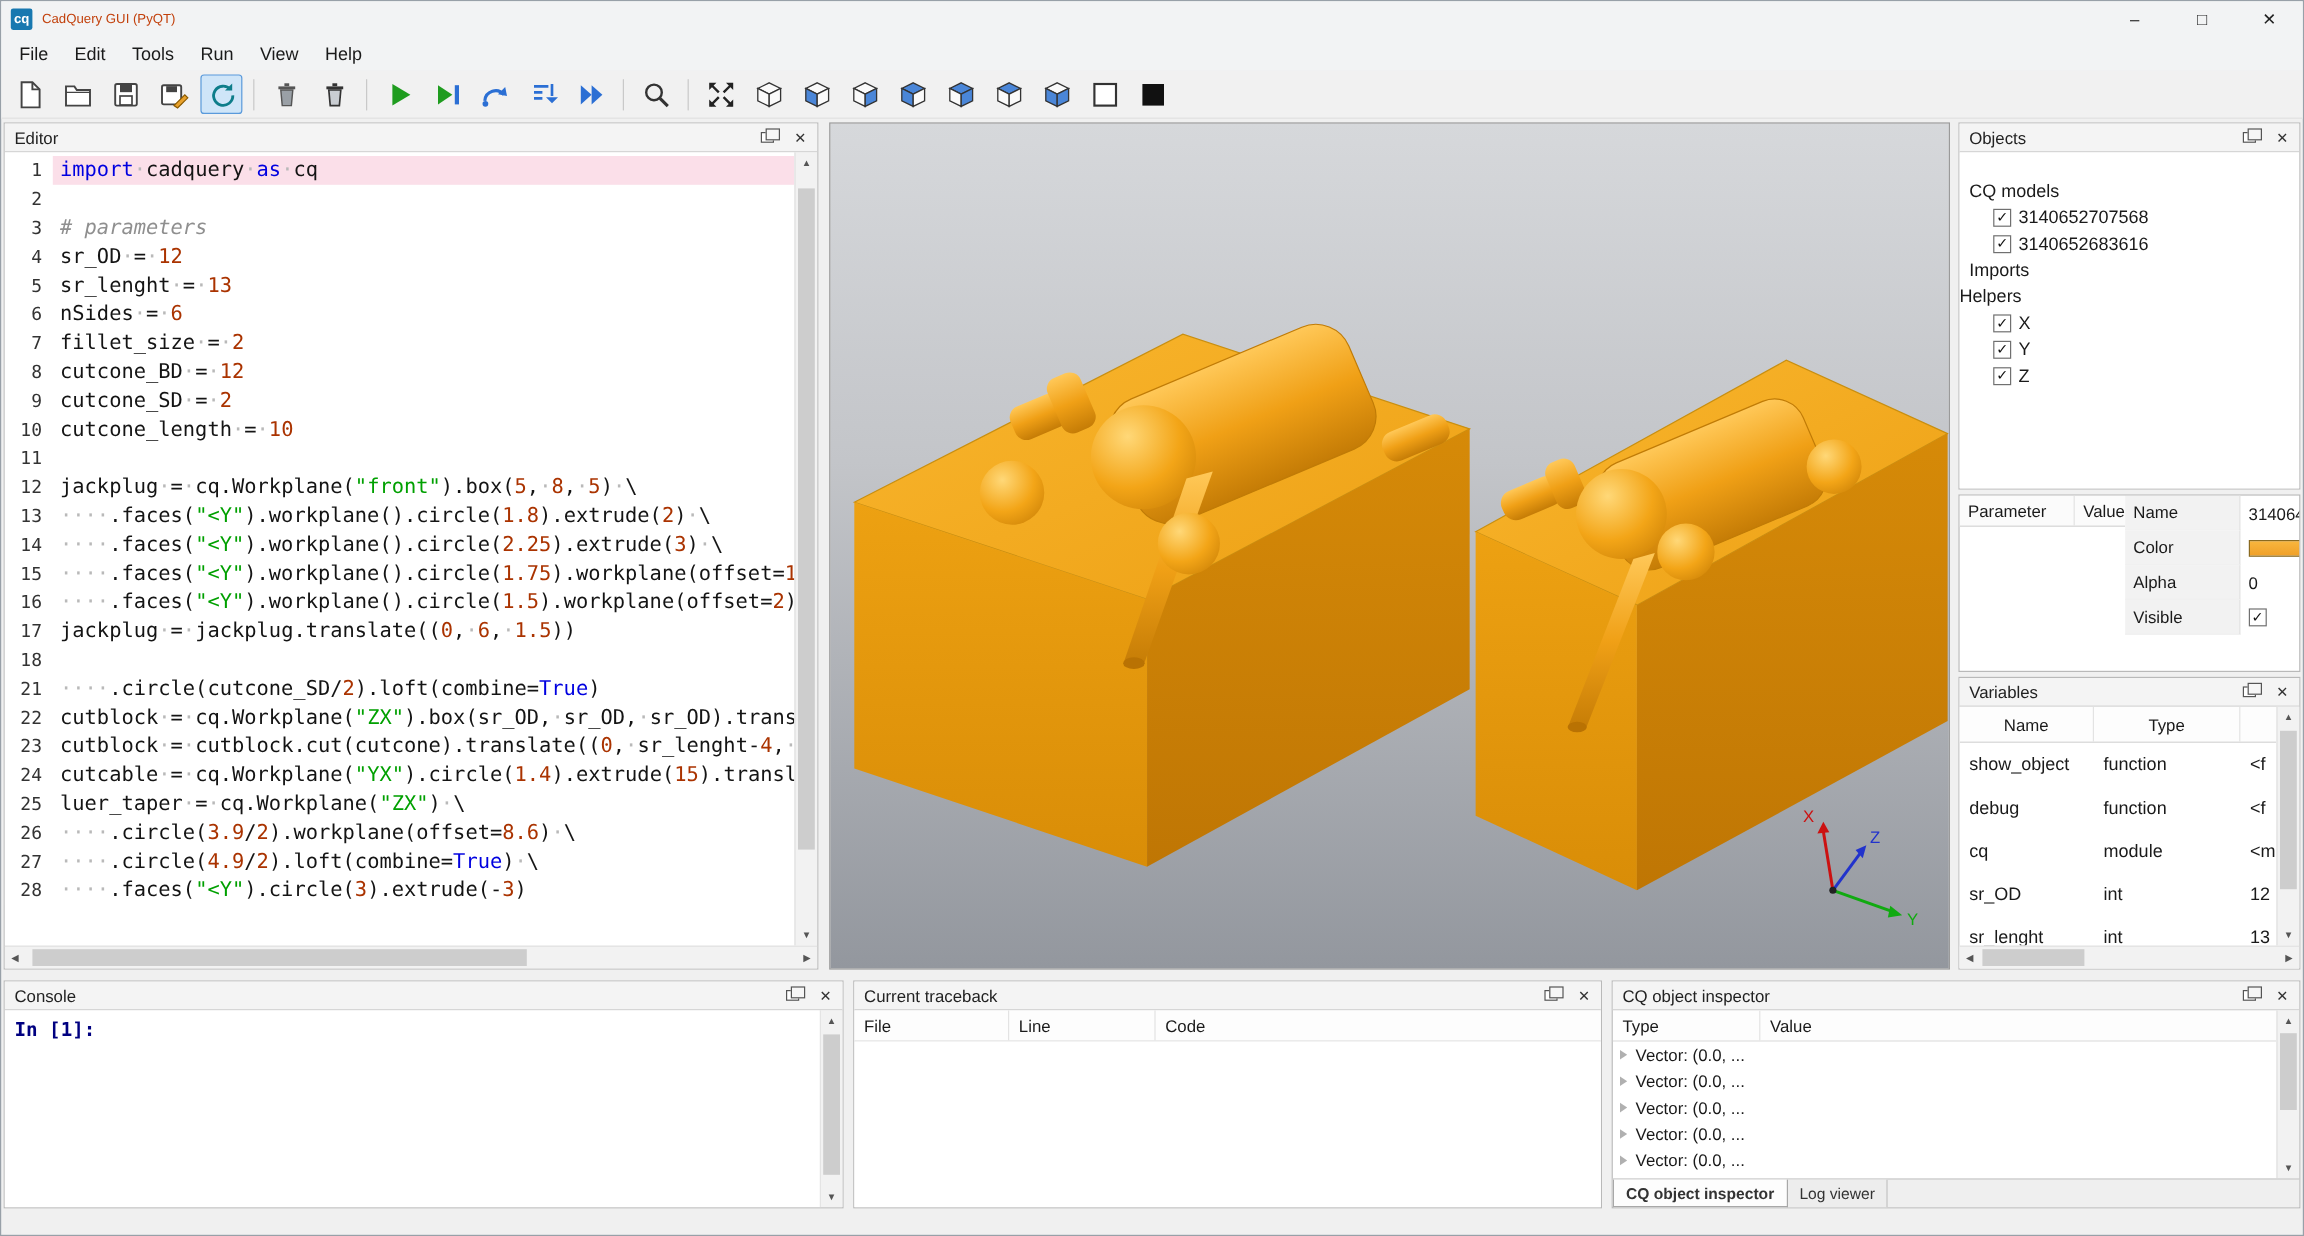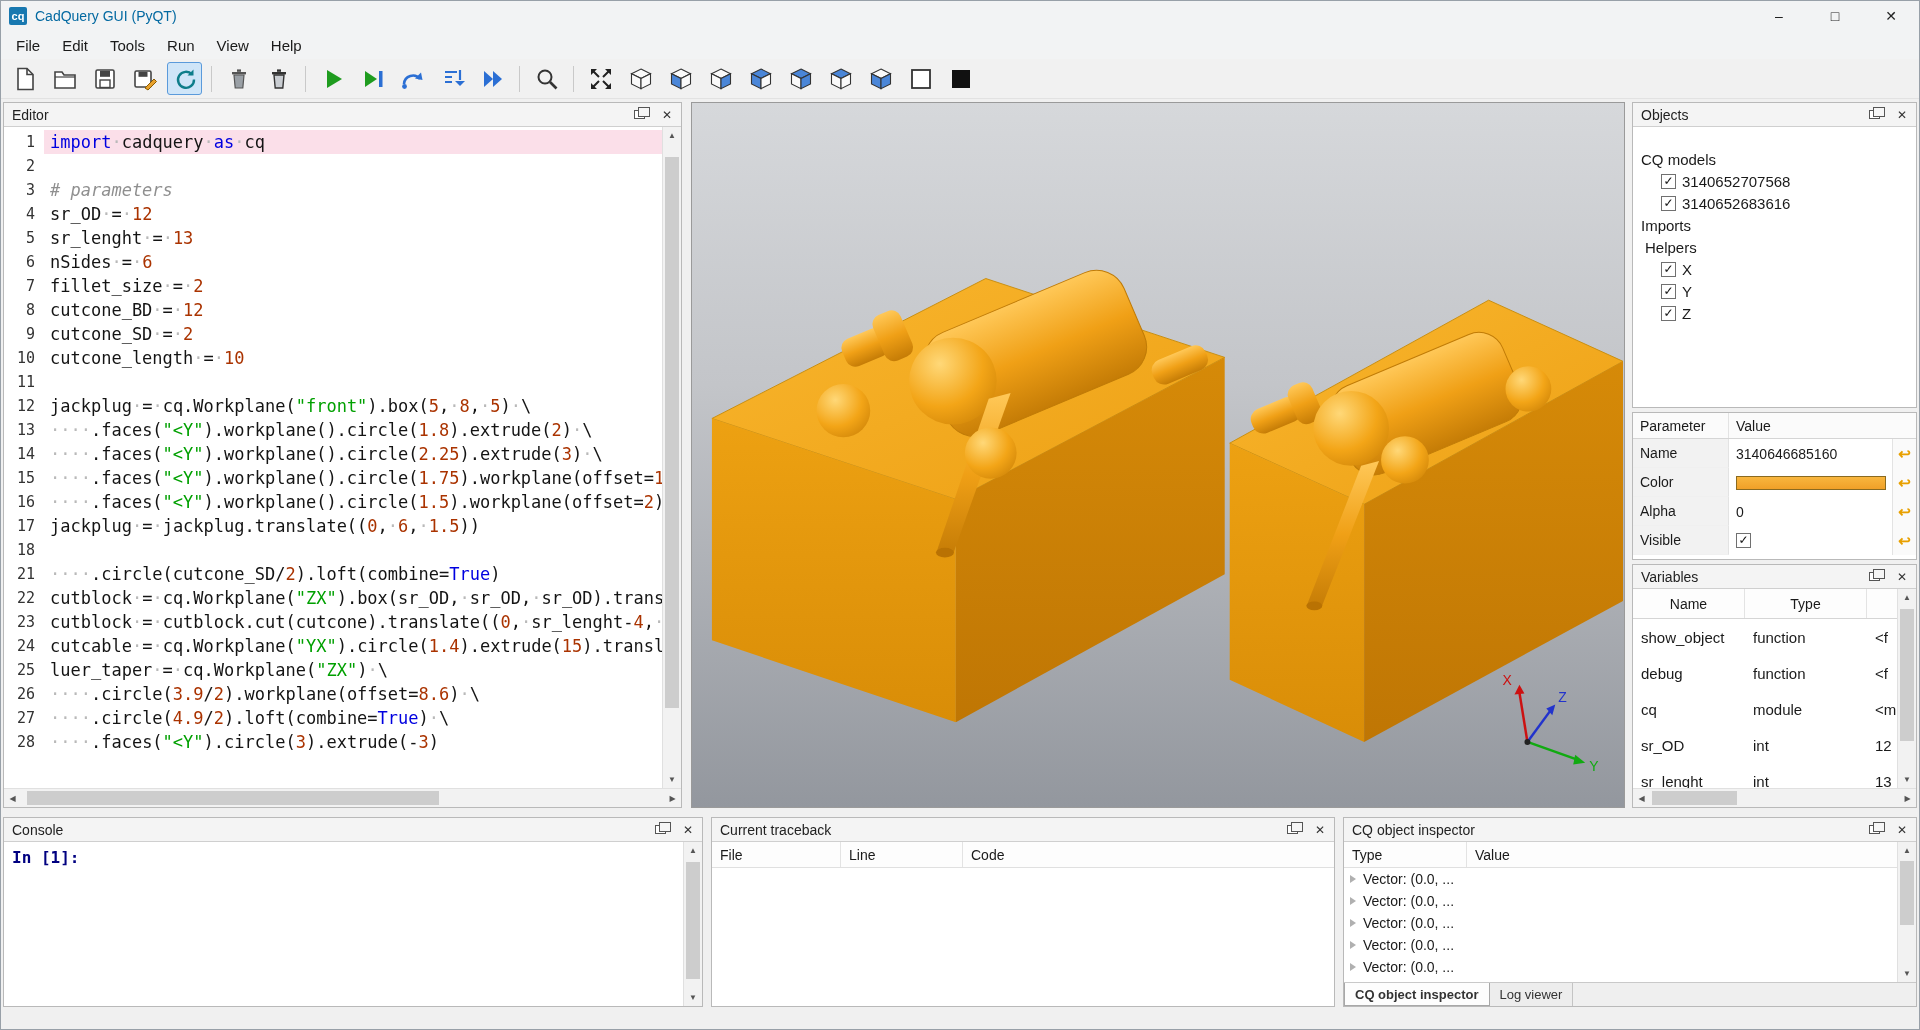--- a/index.html
+++ b/index.html
@@ -6,21 +6,21 @@
   *{box-sizing:border-box;}
   .window{
     width:1920px;height:1030px;display:flex;flex-direction:column;
     background:#f0f0f0;border:1px solid #98a0a8;
     font-family:"Liberation Sans",sans-serif;color:#1a1a1a;overflow:hidden;position:relative;
   }
   
   .titlebar{height:30px;display:flex;align-items:center;background:#f2f3f4;flex:0 0 auto;}
   .app-logo{width:18px;height:18px;margin:0 8px;background:#1878b0;border-radius:2px;color:#fff;
     font-size:11px;font-weight:bold;display:flex;align-items:center;justify-content:center;}
-  .title-text{font-size:14px;color:#0369a1;}
+  .title-text{font-size:11px;color:#c2410c;}
   .caption-buttons{margin-left:auto;display:flex;height:100%;}
   .cap-btn{width:56px;height:100%;display:flex;align-items:center;justify-content:center;font-size:14px;color:#222;}
   
   .menubar{height:28px;display:flex;align-items:center;padding-left:4px;font-size:15px;flex:0 0 auto;background:#f2f3f4;}
   .menu-item{padding:4px 11px;}
   
   .toolbar{height:40px;display:flex;align-items:center;padding-left:6px;gap:5px;flex:0 0 auto;background:#f1f1f1;border-bottom:1px solid #e2e2e2;}
   .tb-btn{width:35px;height:33px;display:flex;align-items:center;justify-content:center;border:1px solid transparent;border-radius:3px;}
   .tb-btn.active{background:#cfe5f8;border-color:#5a9adb;}
   .tb-sep{width:1px;height:26px;background:#c9c9c9;margin:0 4px;flex:0 0 auto;}
@@ -65,21 +65,21 @@
     background:linear-gradient(180deg,#d6d8db 0%,#c3c5c9 40%,#93979e 100%);overflow:hidden;}
   .viewport svg.scene{position:absolute;inset:0;width:100%;height:100%;}
   
   .right-col{width:285px;flex:0 0 auto;display:flex;flex-direction:column;gap:4px;min-height:0;}
   .objects-dock{height:306px;}
   .objects-body{flex:1;background:#fff;overflow:hidden;padding-top:2px;}
   .tree-row{height:22px;display:flex;align-items:center;font-size:15px;gap:6px;}
   .cb{width:15px;height:15px;flex:0 0 auto;border:1px solid #707070;background:#fff;font-size:12px;
     line-height:13px;text-align:center;color:#111;}
   
-  .props{height:148px;flex:0 0 auto;border:1px solid #b9b9b9;background:#fff;display:flex;flex-direction:column;overflow:hidden;}
+  .props{height:148px;flex:0 0 auto;border:1px solid #b9b9b9;background:#fff;display:flex;flex-direction:row;overflow:hidden;}
   .props-head{display:flex;height:26px;flex:0 0 auto;background:#fbfbfb;border-bottom:1px solid #d5d5d5;font-size:14px;}
   .props-head .ph{display:flex;align-items:center;padding-left:7px;border-right:1px solid #e3e3e3;}
   .props-head .ph:first-child{width:96px;flex:0 0 auto;}
   .props-head .ph:last-child{flex:1;border-right:none;}
   .prop-row{display:flex;height:29px;align-items:stretch;font-size:14px;}
   .prop-label{width:96px;flex:0 0 auto;background:#f2f2f2;border-right:1px solid #e3e3e3;border-bottom:1px solid #f0f0f0;
     display:flex;align-items:center;padding-left:7px;}
   .prop-value{flex:1;display:flex;align-items:center;padding-left:7px;overflow:hidden;}
   .color-swatch{flex:1;height:14px;margin-right:6px;border:1px solid #8a6a20;}
   .prop-reset{width:24px;flex:0 0 auto;border-left:1px solid #e3e3e3;display:flex;align-items:center;justify-content:center;background:#fafafa;}
@@ -463,21 +463,21 @@
               <div class="cb">✓</div>
               <div class="tree-label">3140652707568</div>
             </div>
             <div class="tree-row" style="padding-left: 28px;">
               <div class="cb">✓</div>
               <div class="tree-label">3140652683616</div>
             </div>
             <div class="tree-row" style="padding-left: 8px;">
               <div class="tree-label">Imports</div>
             </div>
-            <div class="tree-row" style="padding-left: 12px;">
+            <div class="tree-row" style="padding-left: 0;">
               <div class="tree-label">Helpers</div>
             </div>
             <div class="tree-row" style="padding-left: 28px;">
               <div class="cb">✓</div>
               <div class="tree-label">X</div>
             </div>
             <div class="tree-row" style="padding-left: 28px;">
               <div class="cb">✓</div>
               <div class="tree-label">Y</div>
             </div>

